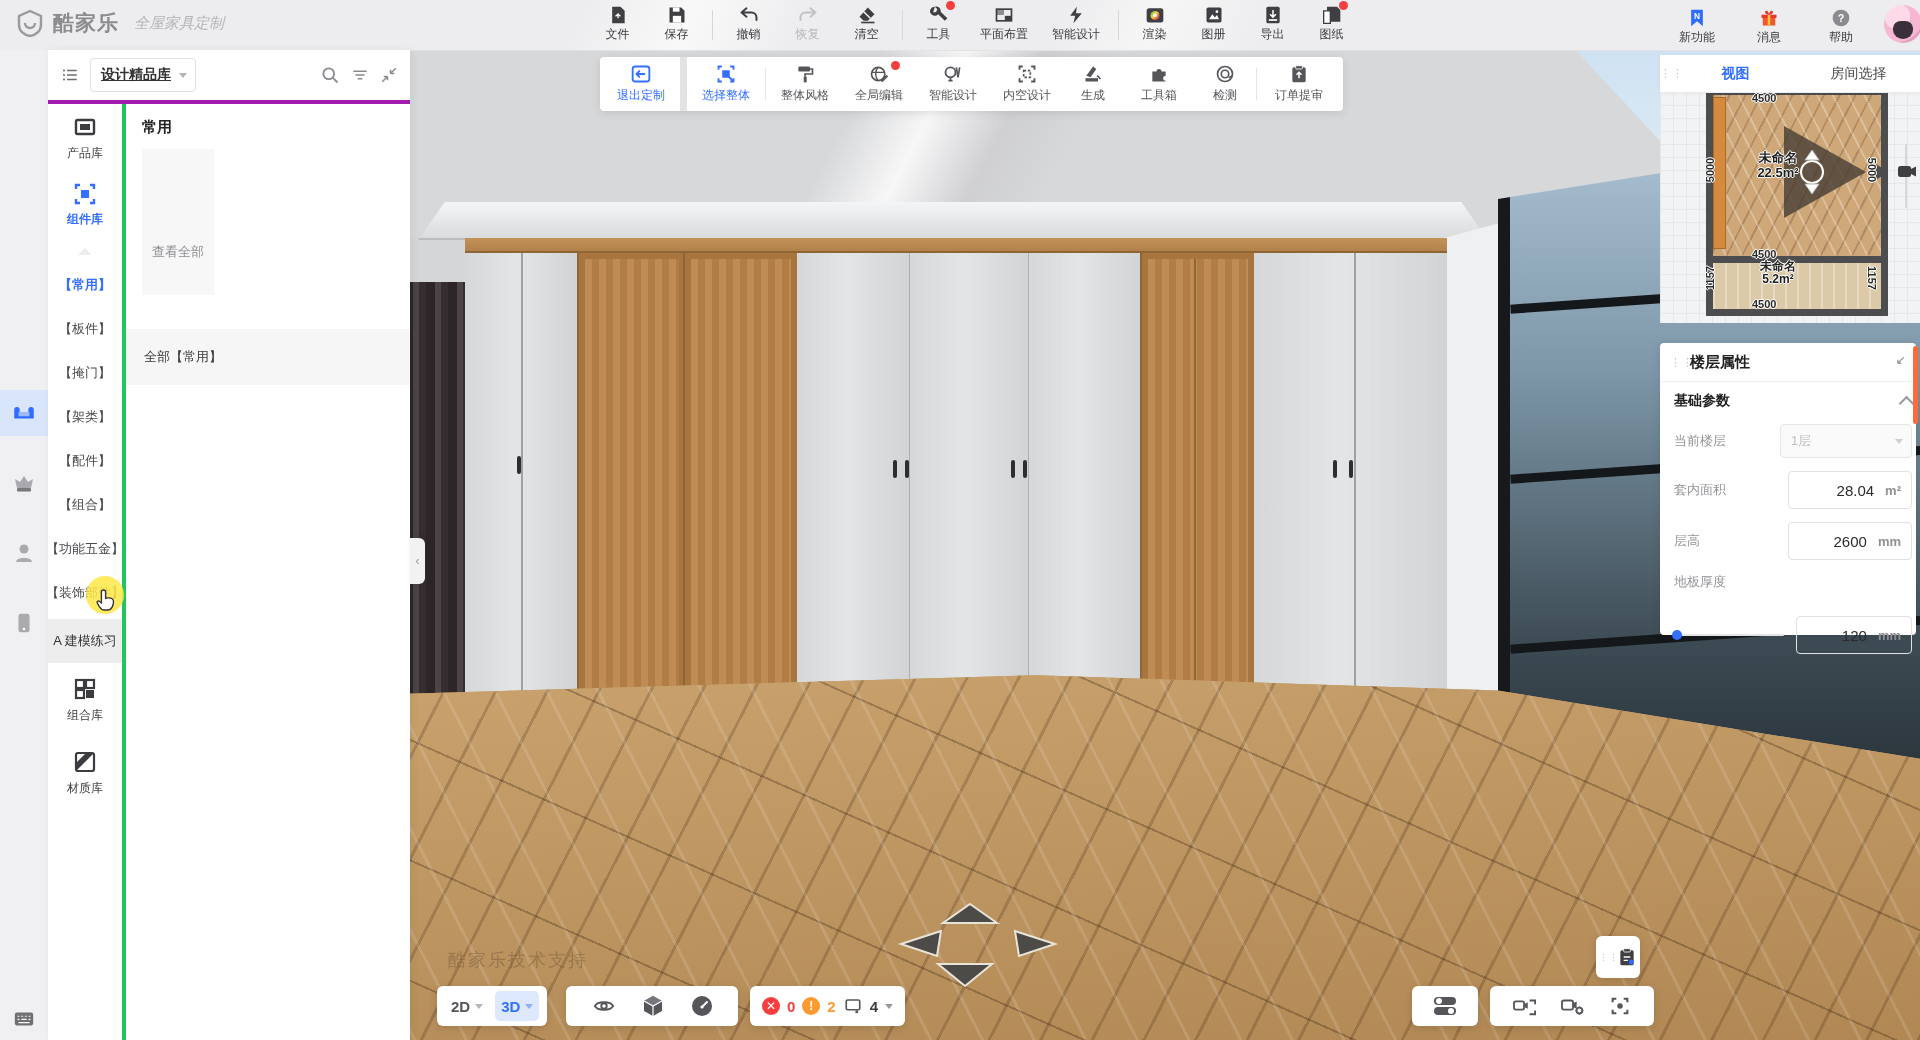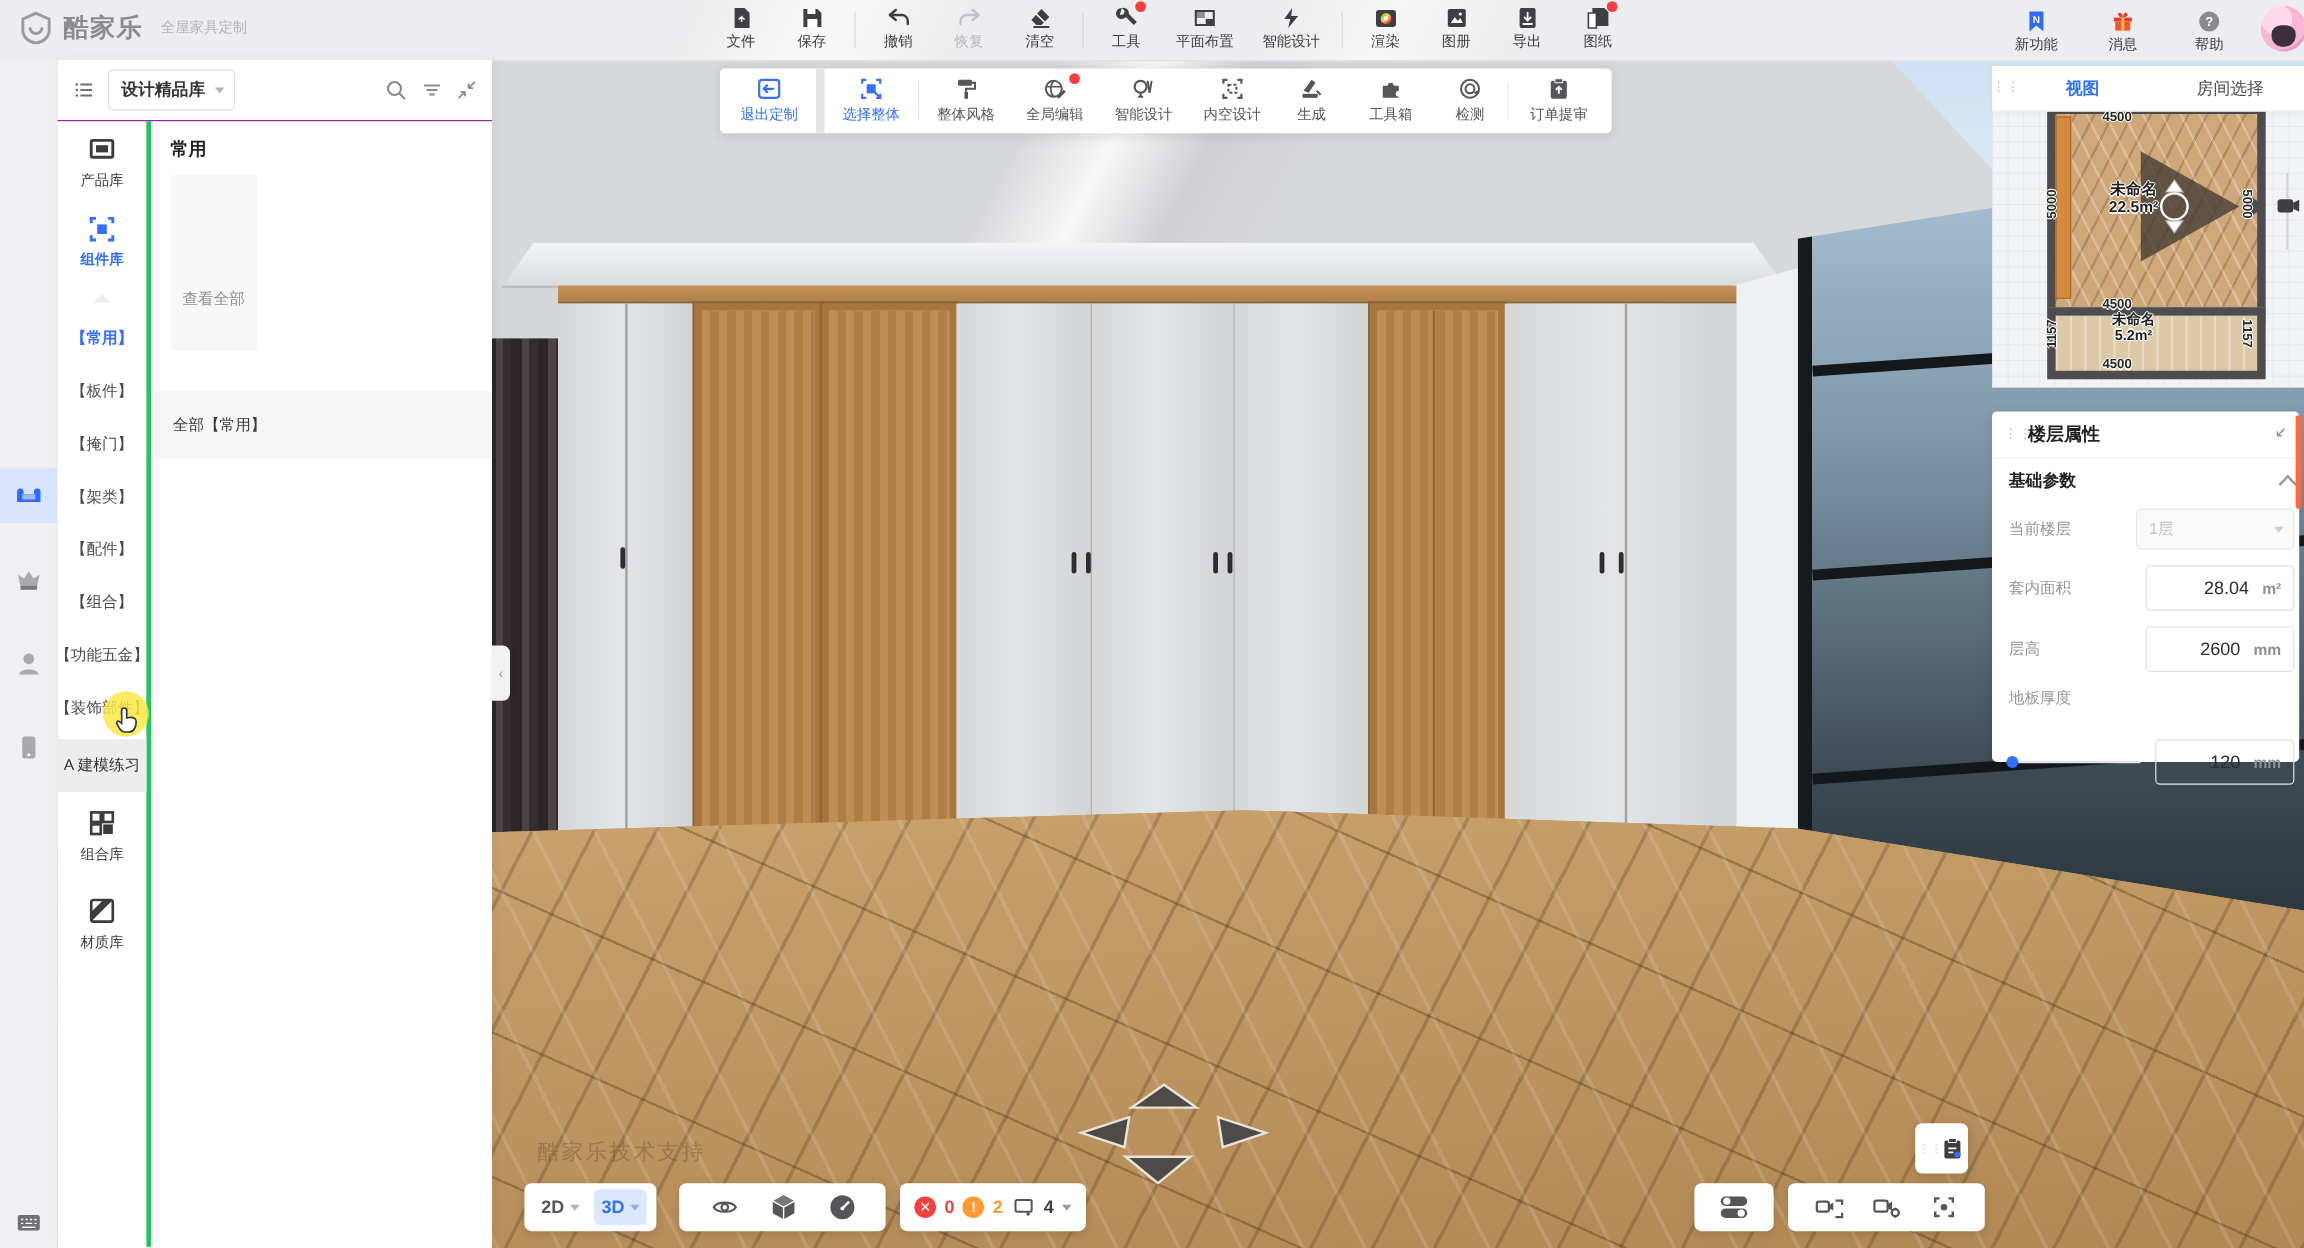--- a/index.html
+++ b/index.html
@@ -8,21 +8,21 @@
   .abs{position:absolute;}
   .flex{display:flex;align-items:center;}
   svg{display:block;}
 
   
   .header{left:0;top:0;width:1920px;height:50px;background:#ededef;
     background-image:linear-gradient(115deg,transparent 30%,rgba(255,255,255,.65) 36%,transparent 42%,transparent 55%,rgba(255,255,255,.5) 60%,transparent 66%);
     border-bottom:1px solid #e2e2e4;z-index:40;}
   .logo-wrap{left:16px;top:9px;gap:9px;}
   .logo-name{font-size:21px;font-weight:bold;color:#8b8b90;letter-spacing:1px;}
-  .logo-sub{font-size:12px;color:#b4b4b9;margin-left:6px;}
+  .logo-sub{font-size:15px;color:#b4b4b9;margin-left:6px;font-style:italic;}
   .tb{left:588px;top:3px;gap:0;}
   .tb-item{width:59px;display:flex;flex-direction:column;align-items:center;gap:3px;
     font-size:12px;color:#3c3c40;position:relative;cursor:default;padding-top:2px;}
   .tb-item .lbl{line-height:12px;}
   .tb-div{width:1px;height:30px;background:#d8d8db;margin:6px 6px 0 6px;}
   .dot{position:absolute;top:-2px;right:13px;width:9px;height:9px;border-radius:50%;background:#f53f3f;}
   .dim-item{color:#b9b9bd;}
   .acct{left:1668px;top:5px;gap:14px;}
   .acct .tb-item{width:58px;}
   .avatar{width:38px;height:38px;border-radius:50%;
@@ -42,21 +42,21 @@
 
   
   .rail{left:0;top:50px;width:48px;height:990px;background:#f0f0f2;z-index:42;}
   .rail-item{width:48px;height:46px;display:flex;align-items:center;justify-content:center;}
   .rail-item.sel{background:#d9e5fb;}
   .rail-bottom{position:absolute;left:0;bottom:10px;width:48px;display:flex;justify-content:center;}
 
   
   .sidebar{left:48px;top:50px;width:362px;height:990px;background:#fff;z-index:42;
     box-shadow:2px 0 8px rgba(0,0,0,.06);}
-  .sb-head{height:50px;display:flex;align-items:center;padding:0 12px;gap:10px;border-bottom:1px solid #a21caf;}
+  .sb-head{height:50px;display:flex;align-items:center;padding:0 12px;gap:10px;border-bottom:4px solid #a21caf;text-decoration:underline;}
   .sb-select{height:32px;border:1px solid #e0e0e3;border-radius:4px;display:flex;align-items:center;
     padding:0 8px 0 10px;gap:8px;font-size:14px;font-weight:bold;color:#333;}
   .caret{width:0;height:0;border-left:4px solid transparent;border-right:4px solid transparent;border-top:5px solid #b4b4b8;}
   .sb-head .spacer{flex:1;}
   .sb-cols{display:flex;height:938px;}
   .sb-cat{width:74px;border-right:4px solid #22c55e;display:flex;flex-direction:column;align-items:center;padding-top:12px;}
   .cat-tab{display:flex;flex-direction:column;align-items:center;gap:5px;font-size:12px;color:#3c3c40;margin-bottom:20px;}
   .cat-tab.blue{color:#3370ff;font-weight:bold;}
   .pop-caret{width:0;height:0;border-left:7px solid transparent;border-right:7px solid transparent;border-bottom:7px solid #ededef;margin-bottom:8px;}
   .cat-item{height:44px;display:flex;align-items:center;font-size:13px;color:#4a4a4e;white-space:nowrap;}

